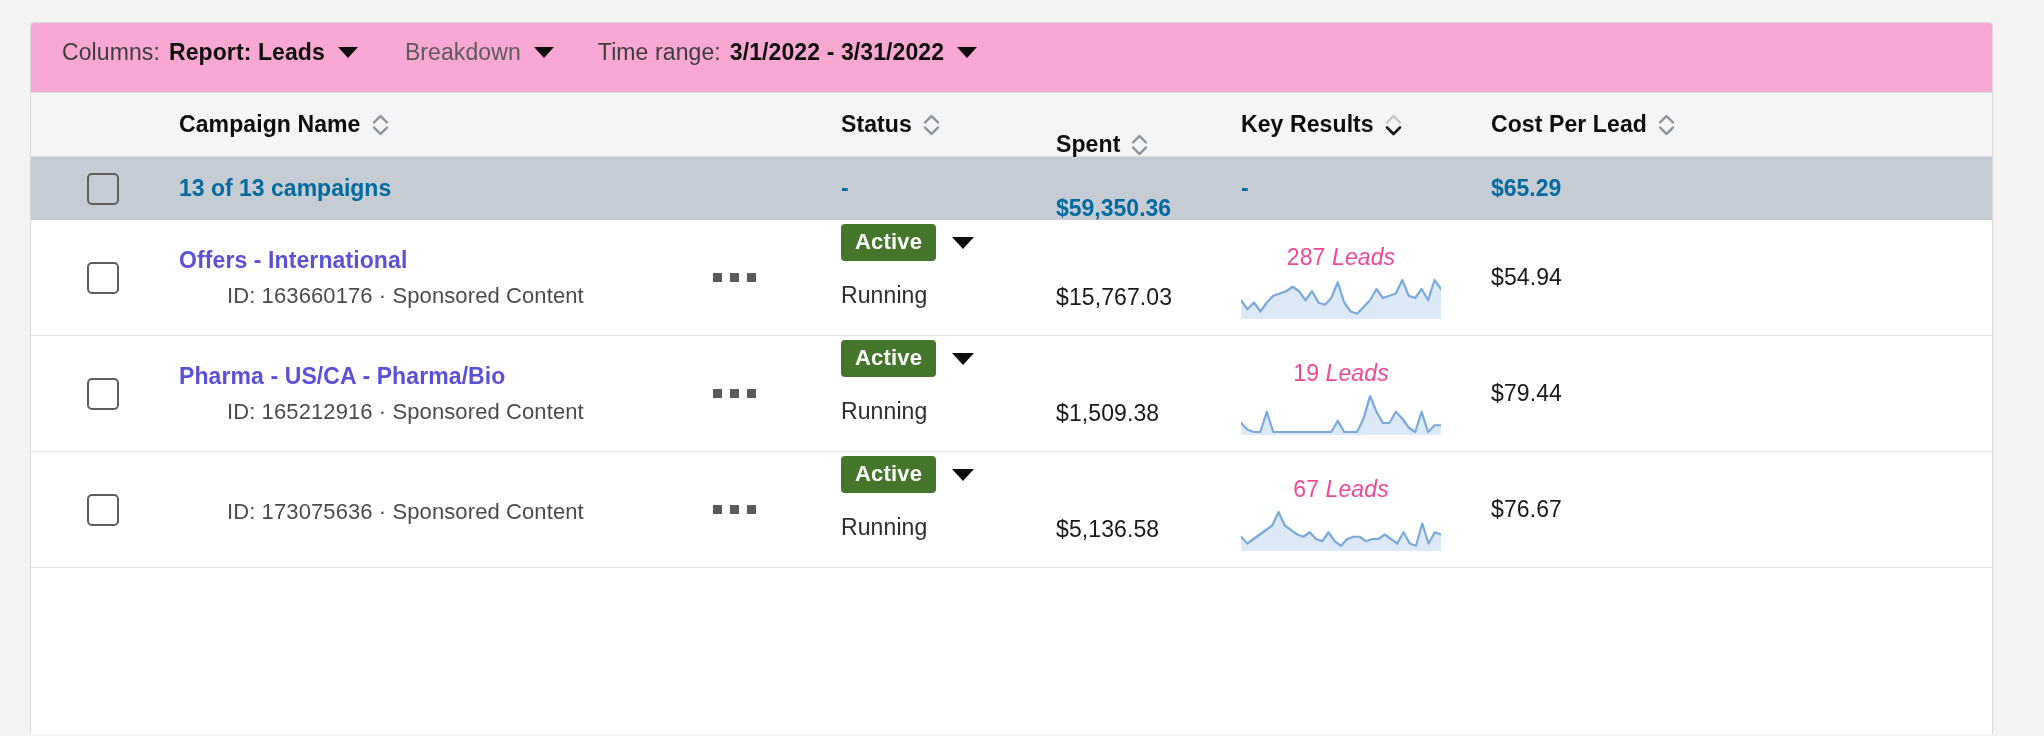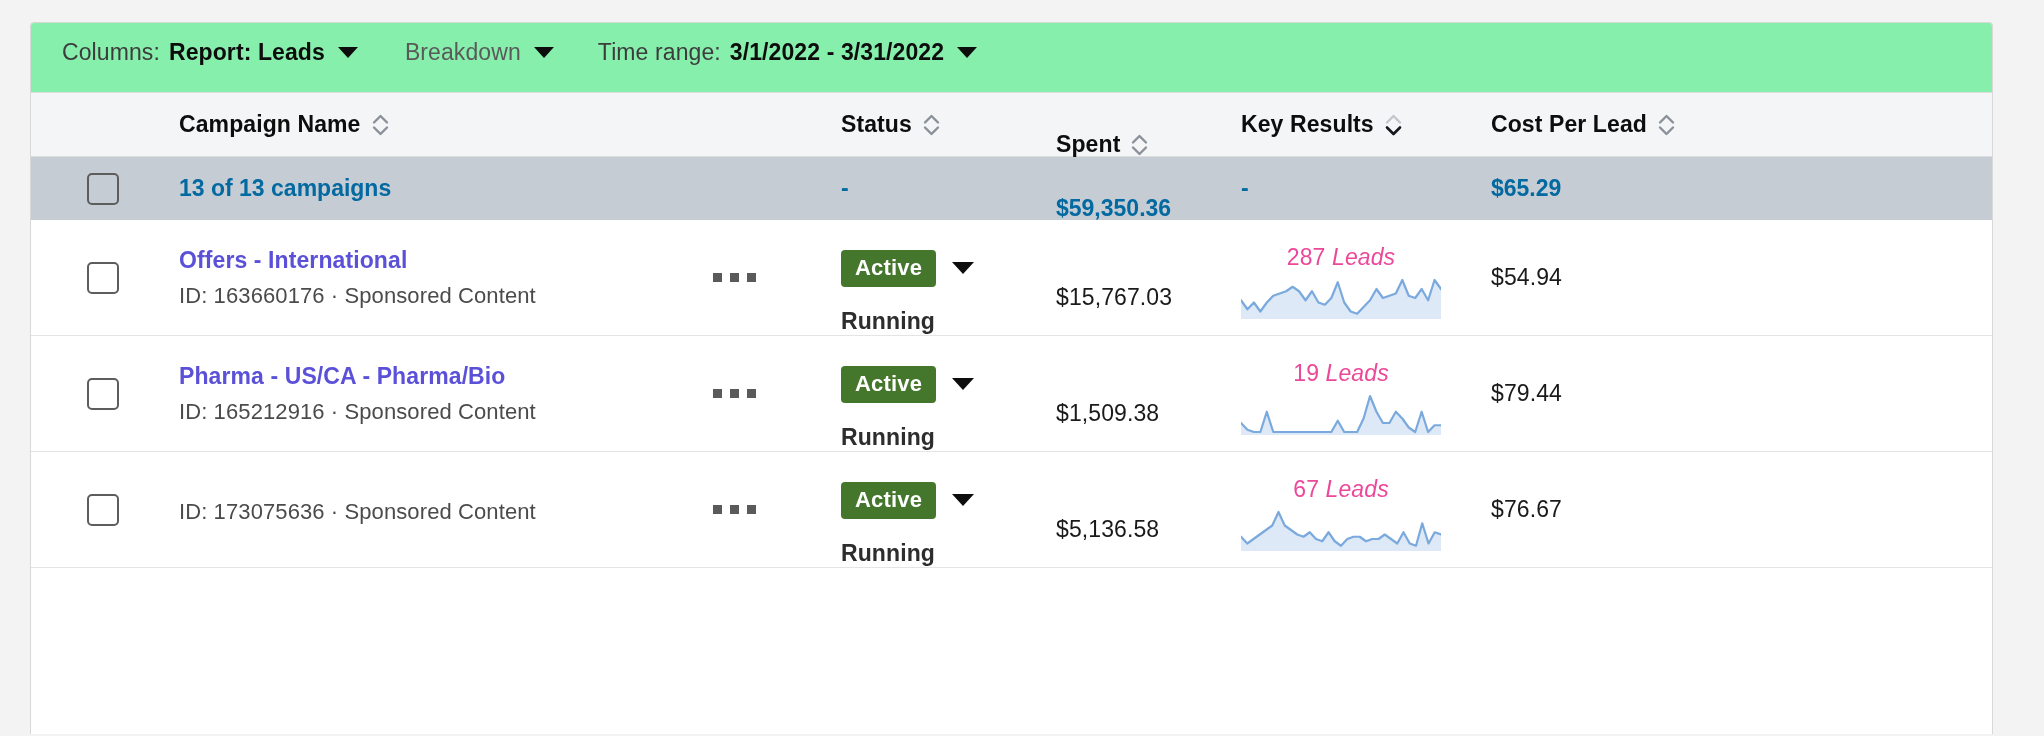--- a/index.html
+++ b/index.html
@@ -32,21 +32,21 @@
   }
 
   
   .toolbar {
     height: 70px;
     display: flex;
     align-items: center;
     padding: 0 0 11px 31px;
     box-sizing: border-box;
     border-bottom: 1px solid #dcdee0;
-    background: #86efac;
+    background: #f9a8d4;
   }
   .tb-group {
     display: flex;
     align-items: center;
     white-space: nowrap;
   }
   .tb-label {
     font-size: 23px;
     color: #3c3c3c;
     font-weight: 400;
@@ -166,20 +166,21 @@
     color: #5b51d8;
     letter-spacing: .1px;
     cursor: pointer;
   }
   .camp-meta {
     font-size: 22px;
     color: #4b4b4b;
     font-weight: 400;
     margin-top: 5px;
     letter-spacing: .1px;
+    margin-left: 48px;
   }
 
   
   .dots {
     display: inline-flex;
     align-items: center;
     gap: 8px;
     cursor: pointer;
     padding: 10px 4px;
   }
@@ -187,21 +188,21 @@
     display: block;
     width: 9px;
     height: 9px;
     background: #5a5a5a;
   }
 
   
   .statuswrap {
     display: flex;
     flex-direction: column;
-    justify-content: flex-end;
+    justify-content: flex-start;
     height: 100%;
     padding-top: 4px;
     box-sizing: border-box;
   }
   .statusline {
     display: flex;
     align-items: center;
   }
   .badge {
     background: #44762c;
@@ -219,21 +220,20 @@
     border-left: 11px solid transparent;
     border-right: 11px solid transparent;
     border-top: 12px solid #0d0d0d;
     margin-left: 16px;
   }
   .runtext {
     font-size: 23px;
     color: #2d2d2d;
     margin-top: 21px;
     letter-spacing: .1px;
-    font-weight: bold;
   }
 
   
   .num {
     font-size: 23px;
     color: #1a1a1a;
     letter-spacing: .1px;
   }
 
   

